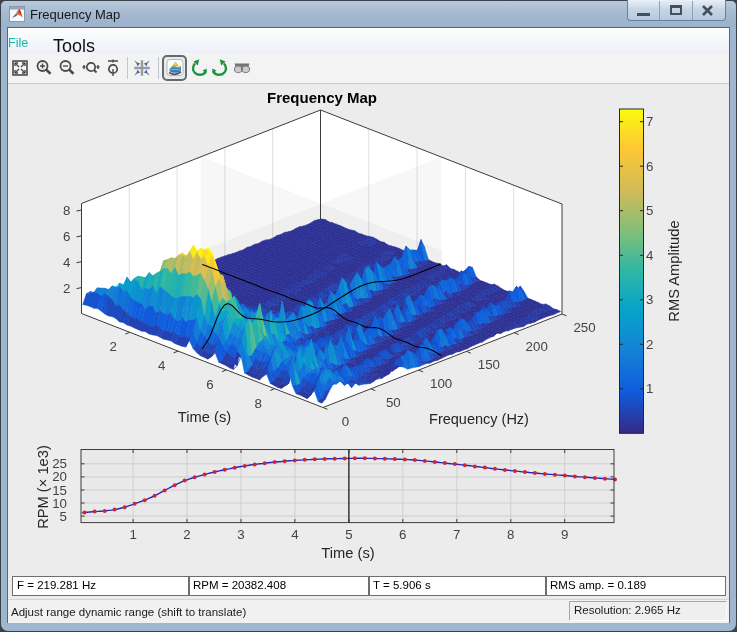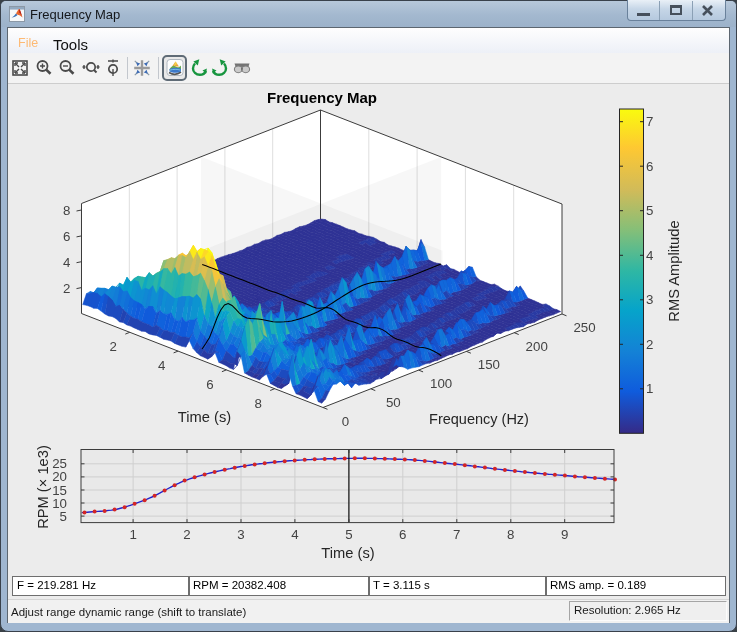--- a/index.html
+++ b/index.html
@@ -21,22 +21,22 @@
 <div class="abs" style="left:659px;top:1px;width:1px;height:19px;background:#8ba0b5"></div>
 <div class="abs" style="left:692px;top:1px;width:1px;height:19px;background:#8ba0b5"></div>
 <div class="abs" style="left:637px;top:13px;width:13px;height:3px;background:#46505c"></div>
 <div class="abs" style="left:670px;top:5px;width:12px;height:10px;border:2px solid #46505c;border-top-width:3px"></div>
 <svg class="abs" style="left:701px;top:4px" width="13" height="13" viewBox="0 0 13 13">
     <path d="M2 2l9 9M11 2l-9 9" stroke="#46505c" stroke-width="2.6"></path>
   </svg>
 
 <div class="abs" style="left:7px;top:27px;width:723px;height:596px;background:#ececec;border-top:1px solid #5c6670;border-left:1px solid #5c6670;border-right:1px solid #5c6670"></div>
 <div class="abs" style="left:8px;top:28px;width:721px;height:25px;background:linear-gradient(#fefefe,#edf0f7)"></div>
-<div class="abs" style="left:18px;top:36px;font-size:12.5px;color:#fdba74">File</div>
-<div class="abs" style="left:53px;top:36px;font-size:15px;color:#101010">Tools</div>
+<div class="abs" style="left:8px;top:36px;font-size:12.5px;color:#14b8a6">File</div>
+<div class="abs" style="left:53px;top:36px;font-size:18px;color:#101010">Tools</div>
 <div class="abs" style="left:8px;top:53px;width:721px;height:31px;background:#f3f3f3;border-bottom:1px solid #cdcdcd"></div>
 <svg style="position:absolute;left:10px;top:58px" width="20" height="20" viewBox="0 0 20 20">
     <rect x="3" y="3" width="14" height="14" fill="none" stroke="#4a4a4a" stroke-width="1.6"></rect>
     <path d="M5 5l4 4M15 5l-4 4M5 15l4-4M15 15l-4-4" stroke="#4a4a4a" stroke-width="1.4"></path>
     <path d="M5 5h3M5 5v3M15 5h-3M15 5v3M5 15h3M5 15v-3M15 15h-3M15 15v-3" stroke="#4a4a4a" stroke-width="1.4"></path>
   </svg>
 <svg style="position:absolute;left:34px;top:58px" width="20" height="20" viewBox="0 0 20 20">
     <circle cx="8.5" cy="8" r="5" fill="none" stroke="#4a4a4a" stroke-width="1.8"></circle>
     <line x1="12.2" y1="11.6" x2="16.5" y2="15.8" stroke="#4a4a4a" stroke-width="2.6"></line>
     <path d="M6 8h5M8.5 5.5v5" stroke="#4a4a4a" stroke-width="1.4"></path>
@@ -96,21 +96,21 @@
     <ellipse cx="13.7" cy="11.3" rx="3.9" ry="3.4" fill="#cacaca" stroke="#7d7d7d" stroke-width="1.1"></ellipse>
     <path d="M9 10.2h2l-1 2.6z" fill="#5d5d5d"></path>
   </svg>
 
 <div class="abs" style="left:12px;top:575.5px;width:714px;height:20px;background:#fff;border:1.5px solid #6e6e6e"></div>
 <div class="abs" style="left:188px;top:575.5px;width:1.5px;height:20px;background:#6e6e6e"></div>
 <div class="abs" style="left:368px;top:575.5px;width:1.5px;height:20px;background:#6e6e6e"></div>
 <div class="abs" style="left:545px;top:575.5px;width:1.5px;height:20px;background:#6e6e6e"></div>
 <div class="abs" style="left:17px;top:579px;font-size:11.5px;color:#000">F = 219.281 Hz</div>
 <div class="abs" style="left:193px;top:579px;font-size:11.5px;color:#000">RPM = 20382.408</div>
-<div class="abs" style="left:373px;top:579px;font-size:11.5px;color:#000">T = 3.115 s</div>
+<div class="abs" style="left:373px;top:579px;font-size:11.5px;color:#000">T = 5.906 s</div>
 <div class="abs" style="left:550px;top:579px;font-size:11.5px;color:#000">RMS amp. = 0.189</div>
 
 <div class="abs" style="left:8px;top:599px;width:721px;height:24px;background:#f1f1f1;border-top:1px solid #d5d5d5"></div>
 <div class="abs" style="left:11px;top:606px;font-size:11.5px;color:#1a1a1a">Adjust range dynamic range (shift to translate)</div>
 <div class="abs" style="left:569px;top:600.5px;width:158px;height:20px;background:#efefef;border:1px solid #a5a5a5;border-bottom-color:#fbfbfb;border-right-color:#fbfbfb"></div>
 <div class="abs" style="left:574px;top:604px;font-size:11.5px;color:#1a1a1a">Resolution: 2.965 Hz</div>
 <svg width="737" height="632" viewBox="0 0 737 632" style="position:absolute;left:0;top:0">
     <polygon points="81.5,203.5 320.5,110 320.5,220 81.5,313.5" fill="#fff"></polygon>
     <polygon points="320.5,110 562,204 562,314 320.5,220" fill="#fff"></polygon>
     <polygon points="81.5,313.5 320.5,220 562,314 323,407.5" fill="#fff"></polygon>

